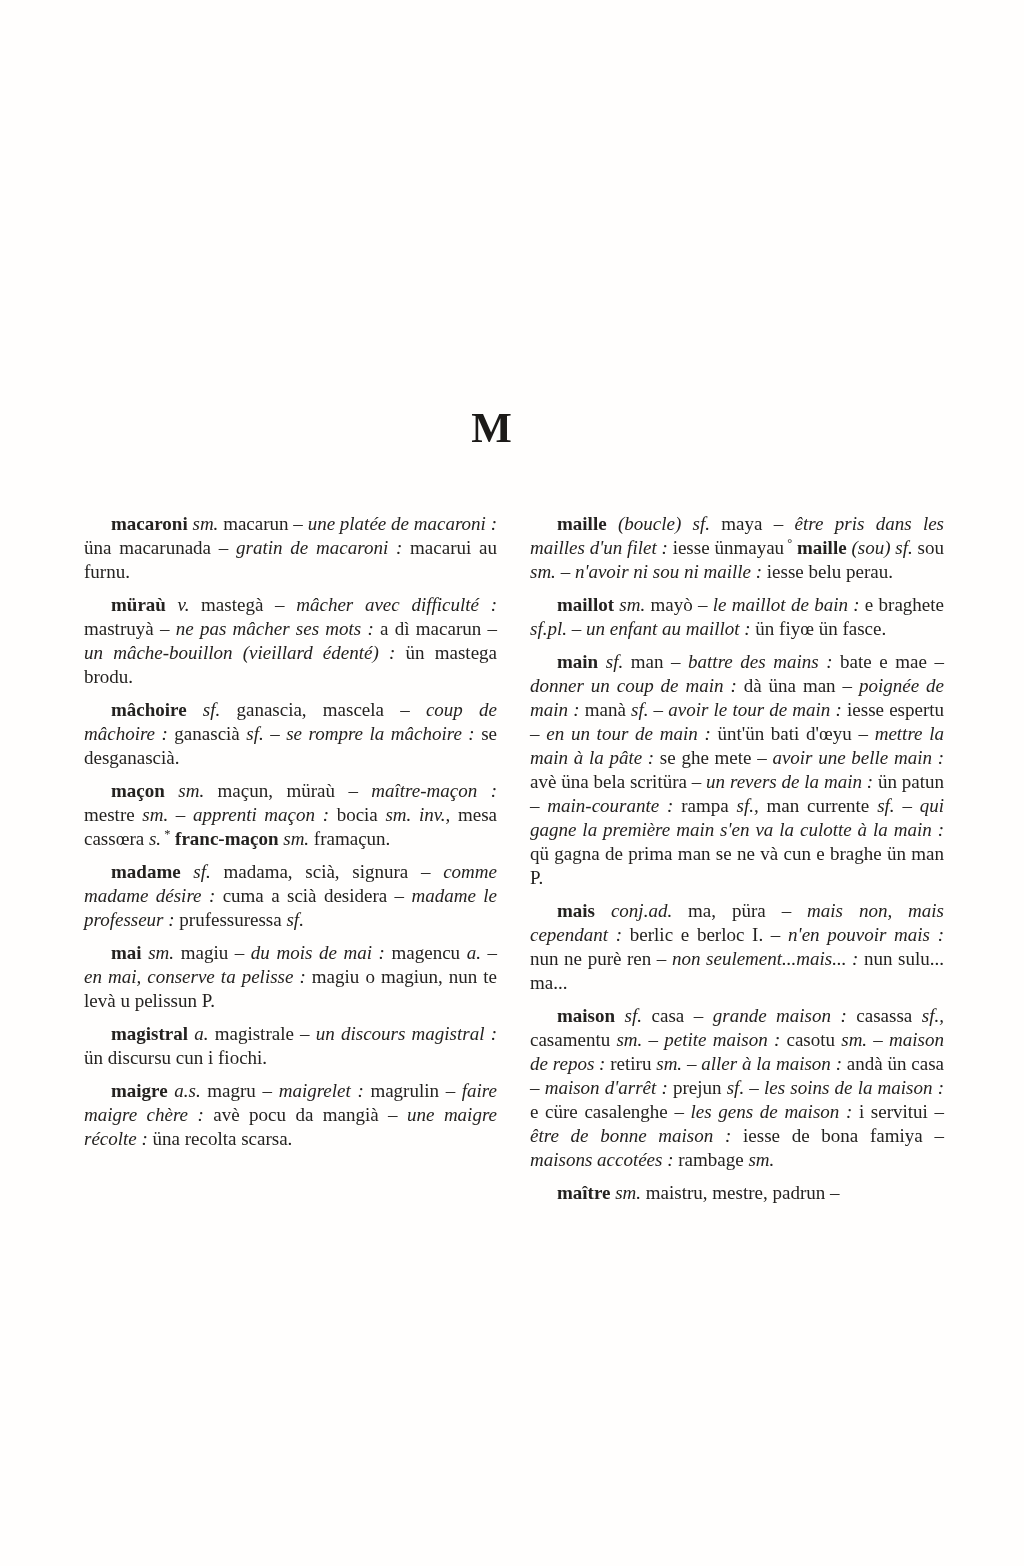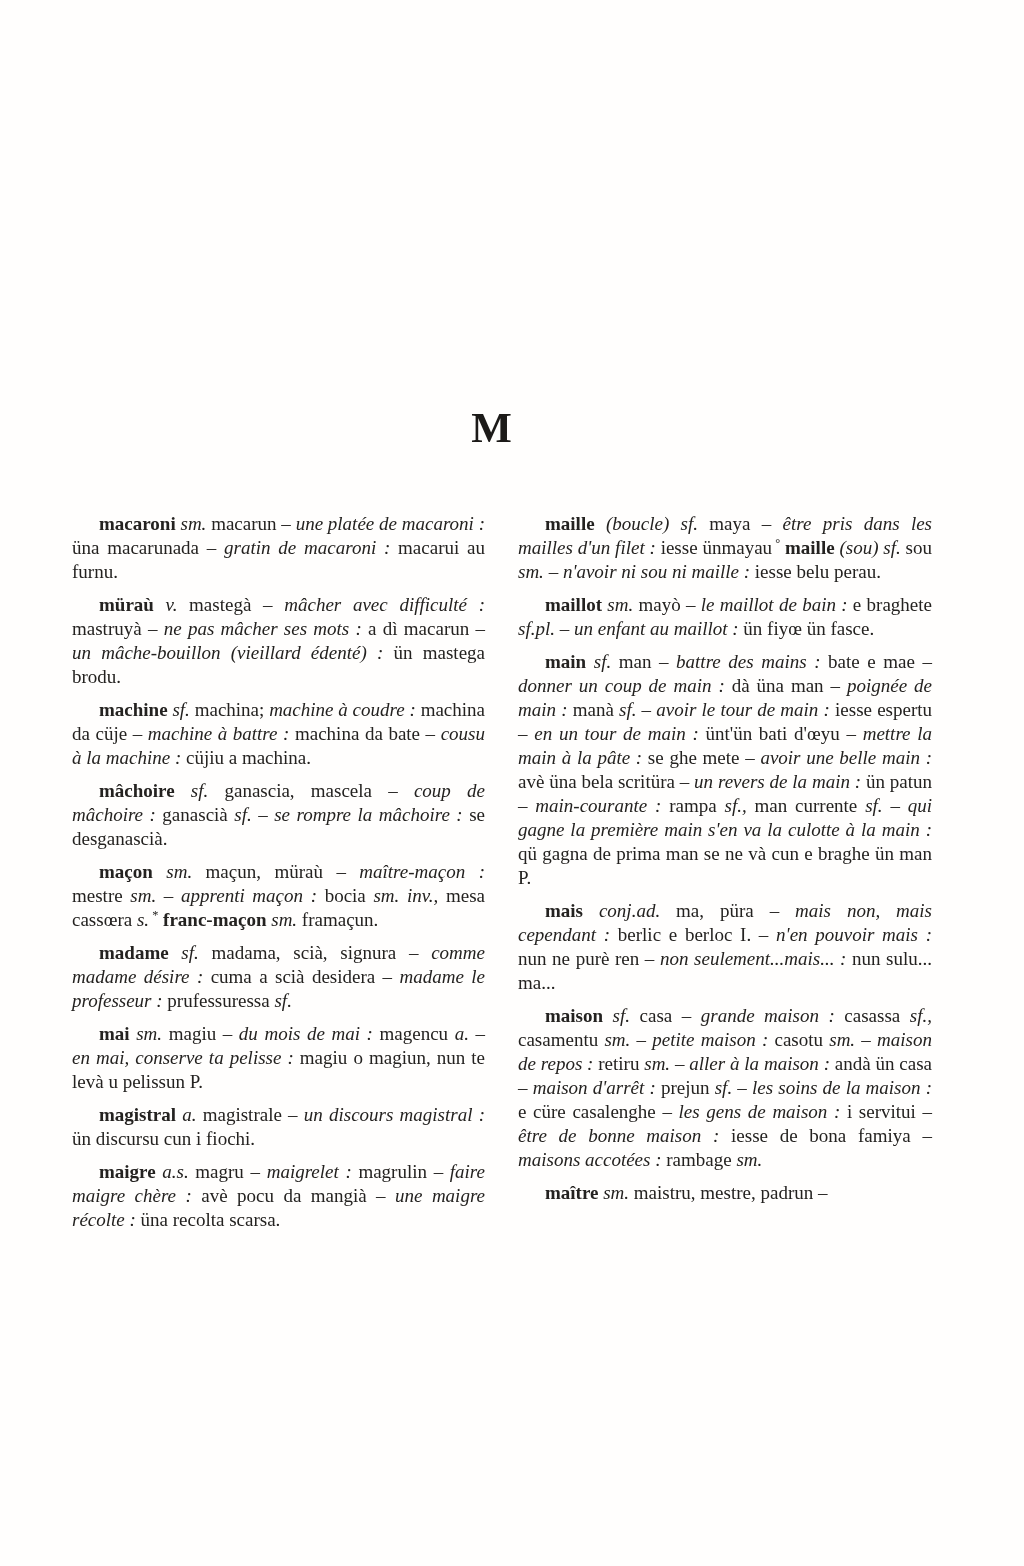--- a/index.html
+++ b/index.html
@@ -20,21 +20,21 @@
     top: 403px; left: 0;
     width: 984px;              
     text-align: center;
     font-size: 43px;
     font-weight: 700;
     letter-spacing: 1px;
     color: #1c1a18;
   }
   .columns {
     position: absolute;
-    top: 512px; left: 72px;
+    top: 512px; left: 84px;
     width: 860px;
     display: grid;
     grid-template-columns: 413px 414px;
     column-gap: 33px;
   }
   .column { width: 100%; }
   p.entry {
     margin: 0 0 9px 0;
     text-indent: 27px;
     text-align: justify;
@@ -49,21 +49,20 @@
 </style>
 </head>
 <body>
 
 <div class="sheet">
   <div class="letter-heading">M</div>
   <div class="columns">
     <div class="column">
         <p class="entry"><span class="b">macaroni</span><span class="i"> sm.</span><span class="r"> macarun – </span><span class="i">une platée de macaroni :</span><span class="r"> üna macarunada – </span><span class="i">gratin de macaroni :</span><span class="r"> macarui au furnu.</span></p>
         <p class="entry"><span class="b">müraù</span><span class="i"> v.</span><span class="r"> mastegà – </span><span class="i">mâcher avec difficulté :</span><span class="r"> mastruyà – </span><span class="i">ne pas mâcher ses mots :</span><span class="r"> a dì macarun – </span><span class="i">un mâche-bouillon (vieillard édenté) :</span><span class="r"> ün mastega brodu.</span></p>
-        <p class="entry"><span class="b">machine</span><span class="i"> sf.</span><span class="r"> machina; </span><span class="i">machine à coudre :</span><span class="r"> machina da cüje – </span><span class="i">machine à battre :</span><span class="r"> machina da bate – </span><span class="i">cousu à la machine :</span><span class="r"> cüjiu a machina.</span></p>
         <p class="entry"><span class="b">mâchoire</span><span class="i"> sf.</span><span class="r"> ganascia, mascela – </span><span class="i">coup de mâchoire :</span><span class="r"> ganascià </span><span class="i">sf.</span><span class="r"> – </span><span class="i">se rompre la mâchoire :</span><span class="r"> se desganascià.</span></p>
         <p class="entry"><span class="b">maçon</span><span class="i"> sm.</span><span class="r"> maçun, müraù – </span><span class="i">maître-maçon :</span><span class="r"> mestre </span><span class="i">sm.</span><span class="r"> – </span><span class="i">apprenti maçon :</span><span class="r"> bocia </span><span class="i">sm. inv.,</span><span class="r"> mesa cassœra </span><span class="i">s.</span><span class="sup"> *</span><span class="b"> franc-maçon</span><span class="i"> sm.</span><span class="r"> framaçun.</span></p>
         <p class="entry"><span class="b">madame</span><span class="i"> sf.</span><span class="r"> madama, scià, signura – </span><span class="i">comme madame désire :</span><span class="r"> cuma a scià desidera – </span><span class="i">madame le professeur :</span><span class="r"> prufessuressa </span><span class="i">sf.</span></p>
         <p class="entry"><span class="b">mai</span><span class="i"> sm.</span><span class="r"> magiu – </span><span class="i">du mois de mai :</span><span class="r"> magencu </span><span class="i">a.</span><span class="r"> – </span><span class="i">en mai, conserve ta pelisse :</span><span class="r"> magiu o magiun, nun te levà u pelissun P.</span></p>
         <p class="entry"><span class="b">magistral</span><span class="i"> a.</span><span class="r"> magistrale – </span><span class="i">un discours magistral :</span><span class="r"> ün discursu cun i fiochi.</span></p>
         <p class="entry"><span class="b">maigre</span><span class="i"> a.s.</span><span class="r"> magru – </span><span class="i">maigrelet :</span><span class="r"> magrulin – </span><span class="i">faire maigre chère :</span><span class="r"> avè pocu da mangià – </span><span class="i">une maigre récolte :</span><span class="r"> üna recolta scarsa.</span></p>
       </div>
     <div class="column">
         <p class="entry"><span class="b">maille</span><span class="i"> (boucle) sf.</span><span class="r"> maya – </span><span class="i">être pris dans les mailles d'un filet :</span><span class="r"> iesse ünmayau</span><span class="sup"> °</span><span class="b"> maille</span><span class="i"> (sou) sf.</span><span class="r"> sou </span><span class="i">sm.</span><span class="r"> – </span><span class="i">n'avoir ni sou ni maille :</span><span class="r"> iesse belu perau.</span></p>
         <p class="entry"><span class="b">maillot</span><span class="i"> sm.</span><span class="r"> mayò – </span><span class="i">le maillot de bain :</span><span class="r"> e braghete </span><span class="i">sf.pl.</span><span class="r"> – </span><span class="i">un enfant au maillot :</span><span class="r"> ün fiyœ ün fasce.</span></p>

